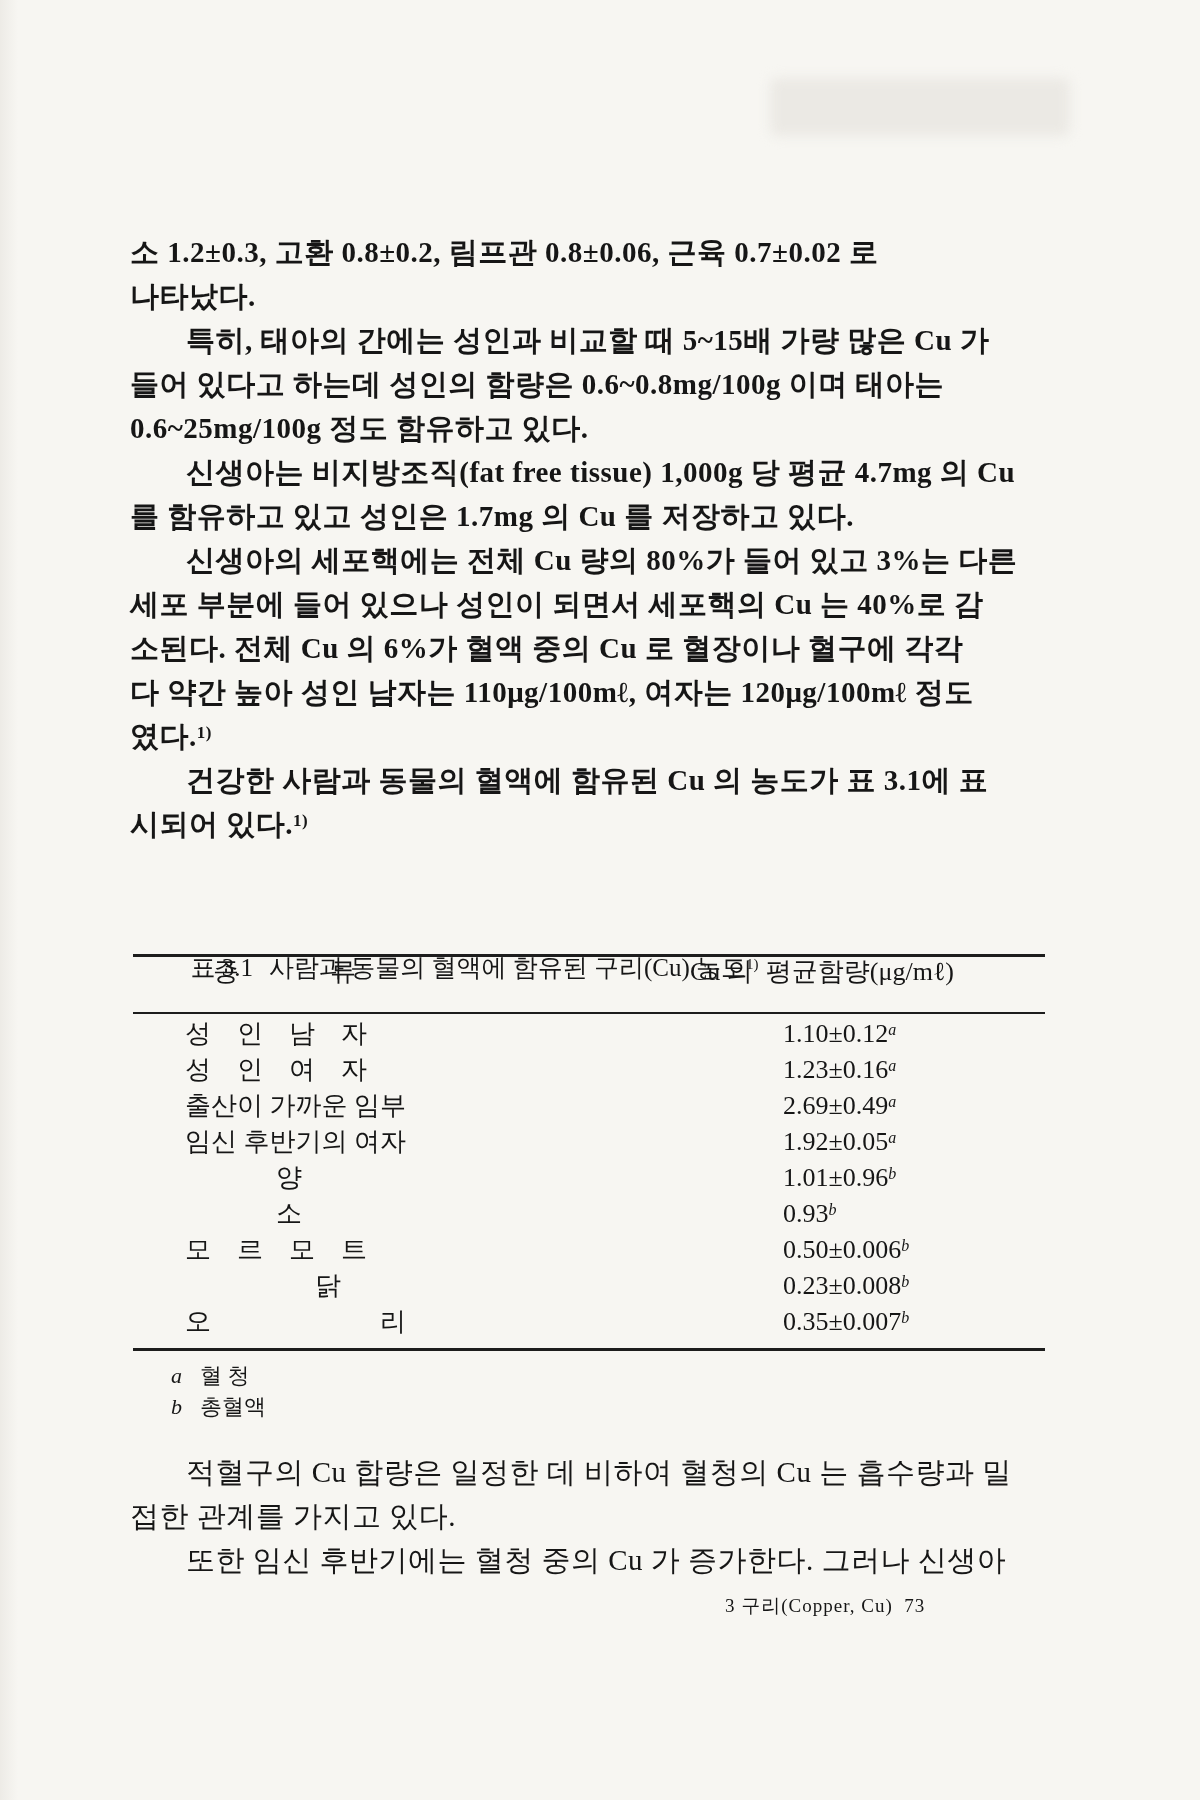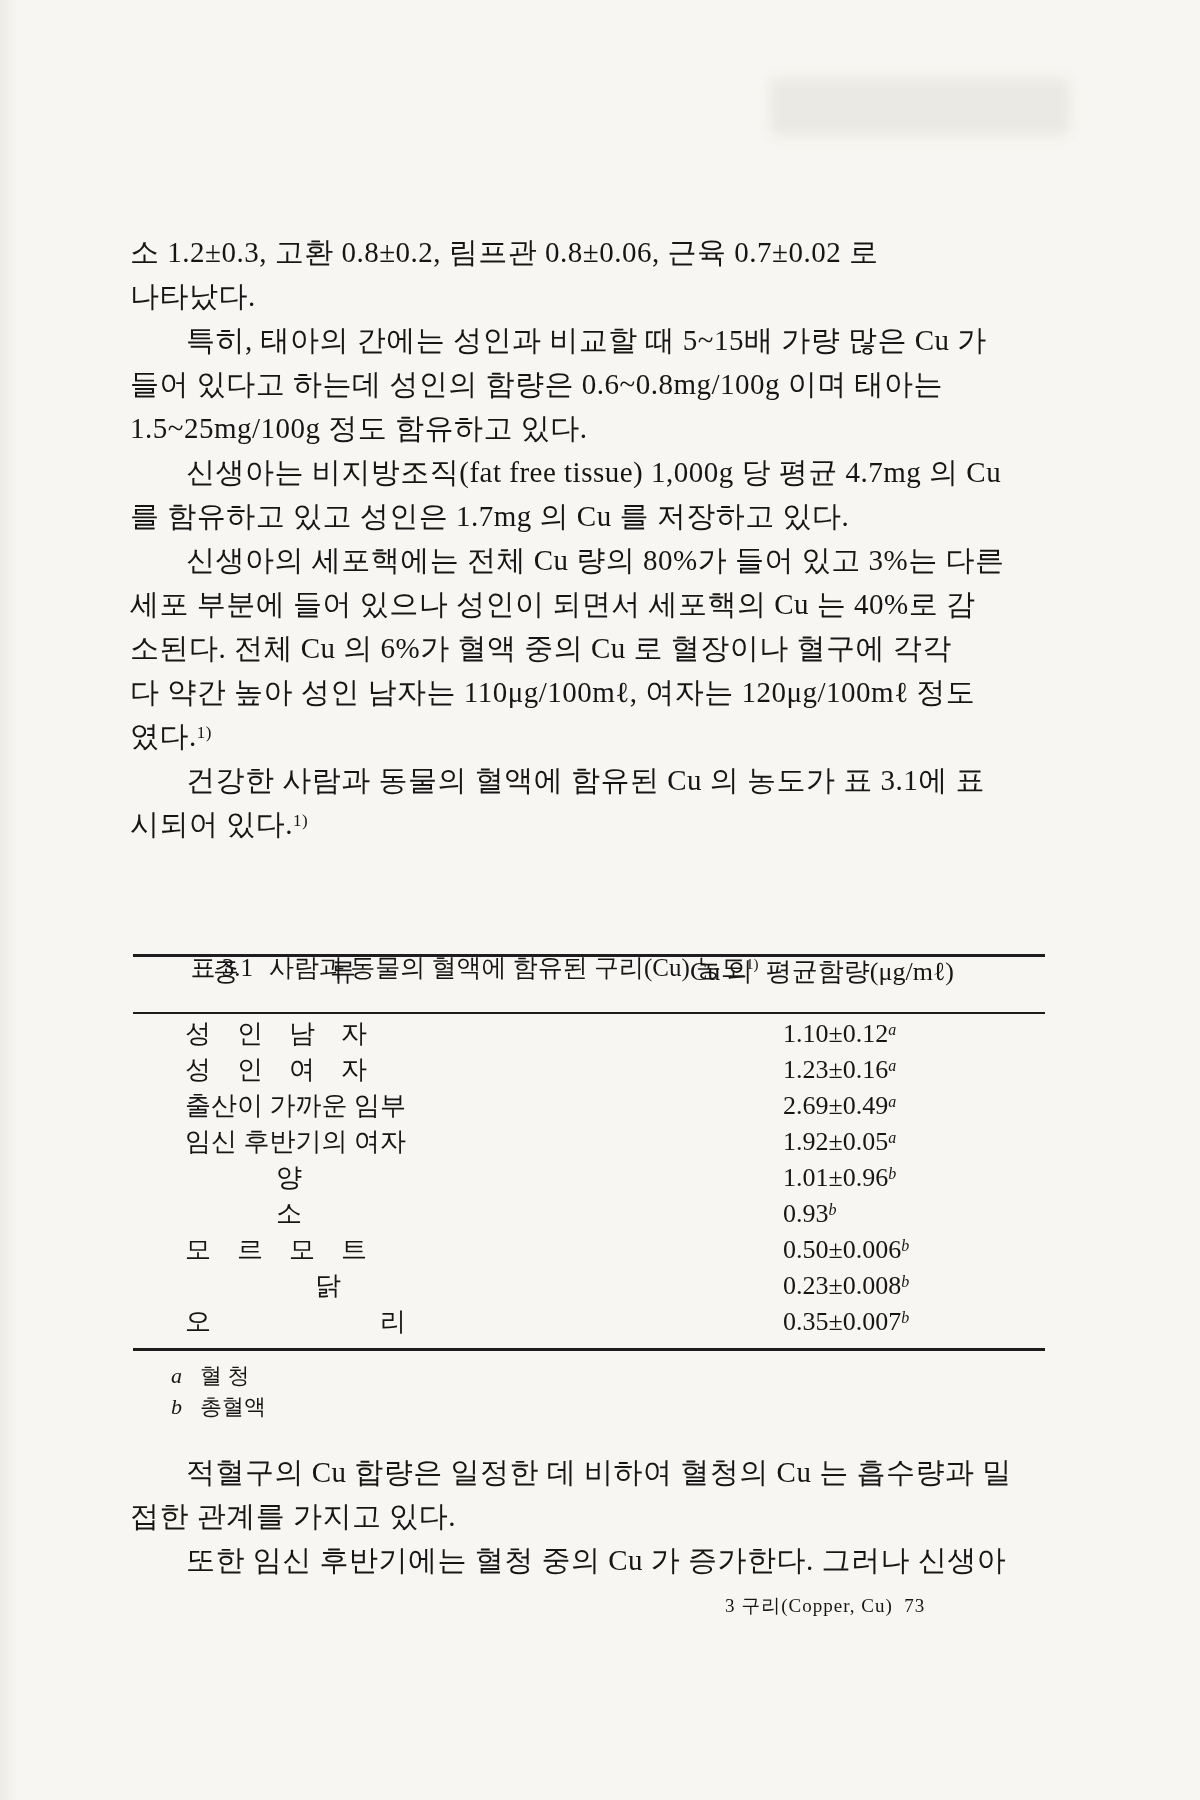--- a/index.html
+++ b/index.html
@@ -16,21 +16,21 @@
     position:absolute;left:770px;top:78px;width:300px;height:58px;
     background:#ebe9e4;filter:blur(6px);border-radius:8px;
   }
   .artifact-left{
     position:absolute;left:0;top:0;width:18px;height:1800px;
     background:linear-gradient(to right,#edebe6,#f7f6f2);
   }
 
   
   .body-block{
-    position:absolute;left:130px;top:230px;width:940px;
+    position:absolute;left:130px;top:230px;width:940px;font-weight:bold;
   }
   .bottom-block{
     position:absolute;left:130px;top:1450px;width:940px;
   }
   .line{
     height:44px;line-height:44px;
     font-size:29px;letter-spacing:0.5px;
     white-space:pre;
   }
   .line.indent{padding-left:56px;}
@@ -73,21 +73,21 @@
 <div class="page">
 
   <div class="artifact-tr"></div>
   <div class="artifact-left"></div>
 
   <div class="body-block">
     <div class="line"><span>소 1.2±0.3, 고환 0.8±0.2, 림프관 0.8±0.06, 근육 0.7±0.02 로</span><sup></sup></div>
     <div class="line"><span>나타났다.</span><sup></sup></div>
     <div class="line indent"><span>특히, 태아의 간에는 성인과 비교할 때 5~15배 가량 많은 Cu 가</span><sup></sup></div>
     <div class="line"><span>들어 있다고 하는데 성인의 함량은 0.6~0.8mg/100g 이며 태아는</span><sup></sup></div>
-    <div class="line"><span>1.5~25mg/100g 정도 함유하고 있다.</span><sup></sup></div>
+    <div class="line"><span>0.6~25mg/100g 정도 함유하고 있다.</span><sup></sup></div>
     <div class="line indent"><span>신생아는 비지방조직(fat free tissue) 1,000g 당 평균 4.7mg 의 Cu</span><sup></sup></div>
     <div class="line"><span>를 함유하고 있고 성인은 1.7mg 의 Cu 를 저장하고 있다.</span><sup></sup></div>
     <div class="line indent"><span>신생아의 세포핵에는 전체 Cu 량의 80%가 들어 있고 3%는 다른</span><sup></sup></div>
     <div class="line"><span>세포 부분에 들어 있으나 성인이 되면서 세포핵의 Cu 는 40%로 감</span><sup></sup></div>
     <div class="line"><span>소된다. 전체 Cu 의 6%가 혈액 중의 Cu 로 혈장이나 혈구에 각각</span><sup></sup></div>
     <div class="line"><span>다 약간 높아 성인 남자는 110μg/100mℓ, 여자는 120μg/100mℓ 정도</span><sup></sup></div>
     <div class="line"><span>였다.</span><sup>1)</sup></div>
     <div class="line indent"><span>건강한 사람과 동물의 혈액에 함유된 Cu 의 농도가 표 3.1에 표</span><sup></sup></div>
     <div class="line"><span>시되어 있다.</span><sup>1)</sup></div>
   </div>

